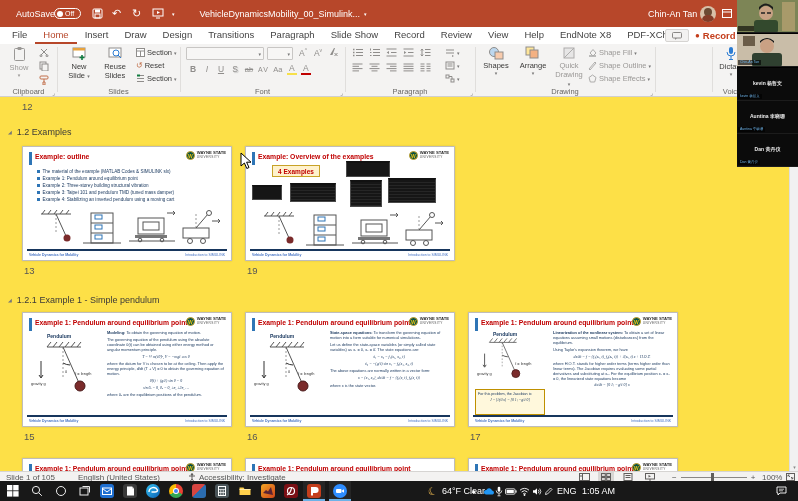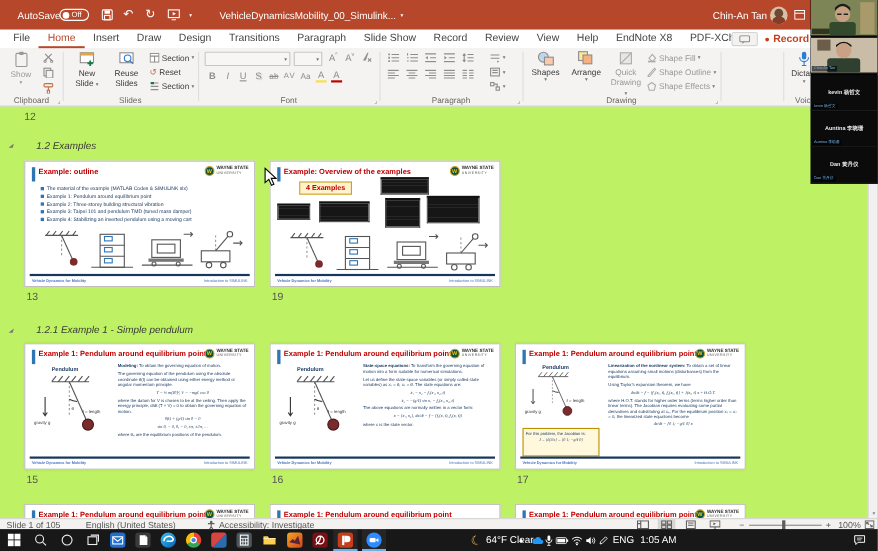--- a/index.html
+++ b/index.html
@@ -37,23 +37,23 @@
   .bigbtn { position:absolute; top:2px; text-align:center; font-size:7.5px; color:#3b3a39; line-height:1.2; }
   .bigbtn svg { display:block; margin:0 auto 1px; }
   .dis, .dis div { color:#9a9896 !important;justify-content:center; }
   .dd { font-size:5px; color:#777; }
   .minirow { position:absolute; display:flex; align-items:center; gap:2px; font-size:7.5px; color:#3b3a39; height:11px; }
   .combo { position:absolute; height:13px; background:#F7F6F5; border:1px solid #C8C6C4; border-radius:1px; display:flex; align-items:center; justify-content:flex-end; padding-right:2px; }
   .fbtn { display:inline-block; min-width:10px; text-align:center; font-size:8.5px; color:#8f8d8b; }
   .icrow { position:absolute; display:flex; align-items:center; gap:3px; }
 
   
-  .content { position:absolute; left:0; top:97px; width:798px; height:374px; background:#bef264; overflow:hidden; }
+  .content { position:absolute; left:0; top:97px; width:798px; height:374px; background:#fde047; overflow:hidden; }
   .slidenum { position:absolute; font-size:9.5px; color:#555; }
-  .sechead { position:absolute; display:flex; align-items:center; gap:21px; font-size:9px; color:#3b3a39;font-style:italic; }
+  .sechead { position:absolute; display:flex; align-items:center; gap:5px; font-size:9px; color:#3b3a39; }
   .tri { font-size:5px; color:#777; }
   .thumb { position:absolute; width:210px; height:115px; background:#fff; border:1px solid #BFBDBB; box-shadow:0 0 2px rgba(0,0,0,.12); overflow:hidden; }
   .acc { position:absolute; left:6px; top:5px; width:3px; height:13px; background:#2E75B6; }
   .stitle { position:absolute; left:12px; top:6px; font-size:6.8px; font-weight:bold; color:#C00000; white-space:nowrap; }
   .slogo { position:absolute; right:5px; top:4px; display:flex; align-items:center; gap:2px; }
   .lball { width:9px; height:9px; border-radius:50%; background:#0B5345; border:1px solid #C9A227; color:#F1C40F; font-size:5px; font-weight:bold; display:flex; align-items:center; justify-content:center; }
   .ltxt { line-height:1.1; }
   .ltxt .l1 { font-size:4.2px; font-weight:bold; color:#2b2b2b; }
   .ltxt .l2 { font-size:3.2px; color:#555; letter-spacing:.4px; }
   .sline { position:absolute; left:4px; right:4px; bottom:9px; height:2px; background:#17365D; }

